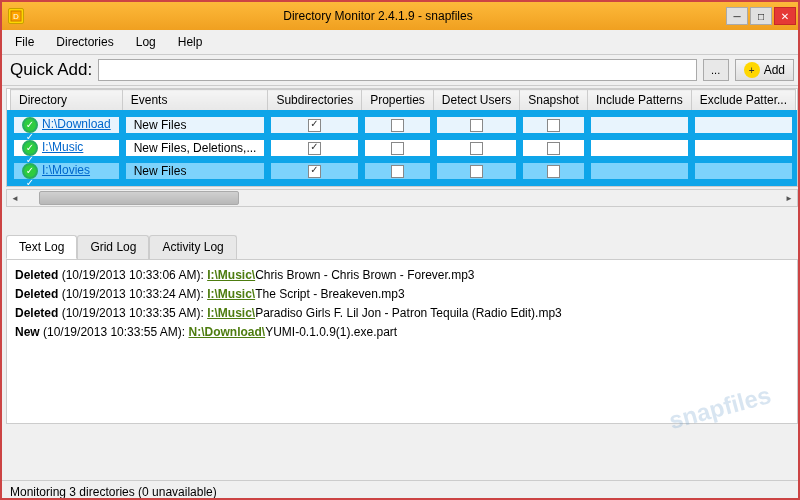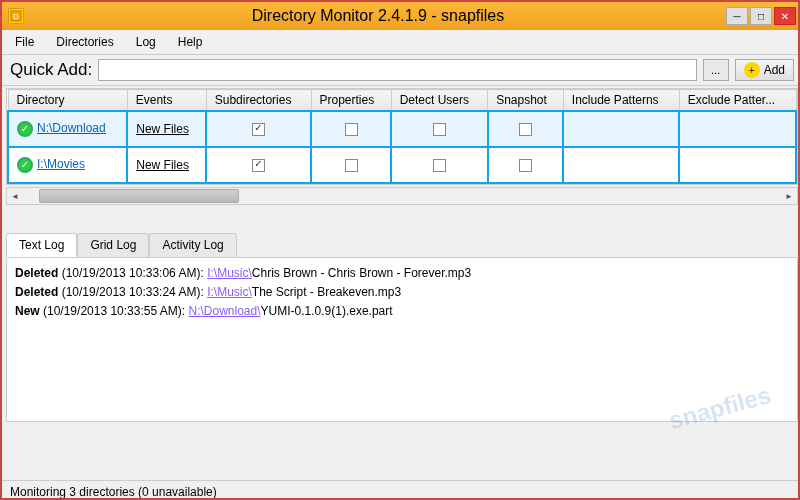--- a/index.html
+++ b/index.html
@@ -26,21 +26,21 @@
       margin-right: 6px;
       background: #ffd700;
       border: 1px solid #c8a000;
       border-radius: 2px;
       display: flex; align-items: center; justify-content: center;
       font-size: 10px;
     }
     .title-bar-text {
       flex: 1;
       text-align: center;
-      font-size: 16px;
+      font-size: 12px;
       font-weight: normal;
       color: #000;
     }
     .title-bar-controls {
       display: flex;
       gap: 2px;
     }
     .title-btn {
       width: 22px;
       height: 18px;
@@ -126,24 +126,23 @@
     }
     .directory-table th {
       background: linear-gradient(to bottom, #f5f5f5, #e8e8e8);
       border: 1px solid #ccc;
       padding: 3px 8px;
       text-align: left;
       font-weight: normal;
       white-space: nowrap;
     }
     .directory-table td {
-      border: 2px solid #0ea5e9;
-      padding: 9px 8px;
+      border: 7px solid #0ea5e9;
+      padding: 0 8px;
       white-space: nowrap;
-      text-decoration: underline;
     }
     .directory-table tr:nth-child(1) td { background: #e8f4fd; }
     .directory-table tr:nth-child(2) td { background: white; }
     .directory-table tr:nth-child(3) td { background: #7dd3fc; margin-left: 48px; }
     .status-icon {
       display: inline-block;
       width: 16px;
       height: 16px;
       border-radius: 50%;
       background: #2ecc40;
@@ -242,21 +241,21 @@
       padding: 6px 8px;
       height: 165px;
       overflow-y: auto;
       font-size: 12px;
       font-family: 'Segoe UI', sans-serif;
     }
     .log-line {
       margin-bottom: 1px;
       line-height: 1.5;
     }
-    .log-path-blue { color: #8b5cf6; text-decoration: underline; cursor: pointer; }
+    .log-path-blue { color: #4d7c0f; text-decoration: underline; cursor: pointer; font-weight: bold; }
     .watermark {
       position: absolute;
       right: 20px;
       bottom: 60px;
       color: rgba(100,150,200,0.3);
       font-size: 22px;
       font-weight: bold;
       pointer-events: none;
       transform: rotate(-15deg);
     }
@@ -331,20 +330,30 @@
             <td><span class="status-icon" style="display: inline-block; width: 16px; height: 16px; border-radius: 50%; background: rgb(46, 204, 64); border: 2px solid rgb(39, 174, 96); vertical-align: middle; margin-right: 4px; text-align: center; line-height: 12px; color: white; font-size: 10px;">✓</span><span class="dir-link">N:\Download</span></td>
             <td>New Files</td>
             <td class="checkbox-cell"><div class="fake-checkbox checked"></div></td>
             <td class="checkbox-cell"><div class="fake-checkbox"></div></td>
             <td class="checkbox-cell"><div class="fake-checkbox"></div></td>
             <td class="checkbox-cell"><div class="fake-checkbox"></div></td>
             <td></td>
             <td></td>
           </tr>
           <tr>
+            <td><span class="status-icon" style="display: inline-block; width: 16px; height: 16px; border-radius: 50%; background: rgb(46, 204, 64); border: 2px solid rgb(39, 174, 96); vertical-align: middle; margin-right: 4px; text-align: center; line-height: 12px; color: white; font-size: 10px;">✓</span><span class="dir-link">I:\Music</span></td>
+            <td>New Files, Deletions,...</td>
+            <td class="checkbox-cell"><div class="fake-checkbox checked"></div></td>
+            <td class="checkbox-cell"><div class="fake-checkbox"></div></td>
+            <td class="checkbox-cell"><div class="fake-checkbox"></div></td>
+            <td class="checkbox-cell"><div class="fake-checkbox"></div></td>
+            <td></td>
+            <td></td>
+          </tr>
+          <tr>
             <td><span class="status-icon" style="display: inline-block; width: 16px; height: 16px; border-radius: 50%; background: rgb(46, 204, 64); border: 2px solid rgb(39, 174, 96); vertical-align: middle; margin-right: 4px; text-align: center; line-height: 12px; color: white; font-size: 10px;">✓</span><span class="dir-link">I:\Movies</span></td>
             <td>New Files</td>
             <td class="checkbox-cell"><div class="fake-checkbox checked"></div></td>
             <td class="checkbox-cell"><div class="fake-checkbox"></div></td>
             <td class="checkbox-cell"><div class="fake-checkbox"></div></td>
             <td class="checkbox-cell"><div class="fake-checkbox"></div></td>
             <td></td>
             <td></td>
           </tr>
         </tbody>
@@ -361,20 +370,21 @@
 
   <div class="tabs-area">
     <div class="tab active">Text Log</div>
     <div class="tab">Grid Log</div>
     <div class="tab">Activity Log</div>
   </div>
 
   <div class="log-area" id="log-area">
   <div class="log-line"><span style="font-weight: bold;">Deleted</span><span> (10/19/2013 10:33:06 AM): </span><span class="log-path-blue">I:\Music\</span><span>Chris Brown - Chris Brown - Forever.mp3</span></div>
       <div class="log-line"><span style="font-weight: bold;">Deleted</span><span> (10/19/2013 10:33:24 AM): </span><span class="log-path-blue">I:\Music\</span><span>The Script - Breakeven.mp3</span></div>
+      <div class="log-line"><span style="font-weight: bold;">Deleted</span><span> (10/19/2013 10:33:35 AM): </span><span class="log-path-blue">I:\Music\</span><span>Paradiso Girls F. Lil Jon - Patron Tequila (Radio Edit).mp3</span></div>
       <div class="log-line"><span style="font-weight: bold;">New</span><span> (10/19/2013 10:33:55 AM): </span><span class="log-path-blue">N:\Download\</span><span>YUMI-0.1.0.9(1).exe.part</span></div>
     </div>
 
   <div class="watermark" style="position:absolute; right:30px; bottom:80px; color:rgba(100,150,200,0.25); font-size:24px; font-weight:bold; transform:rotate(-15deg); pointer-events:none;">snapfiles</div>
 
   <div class="status-bar">
     <span>Monitoring 3 directories (0 unavailable)</span>
   </div>
 </div>
 

